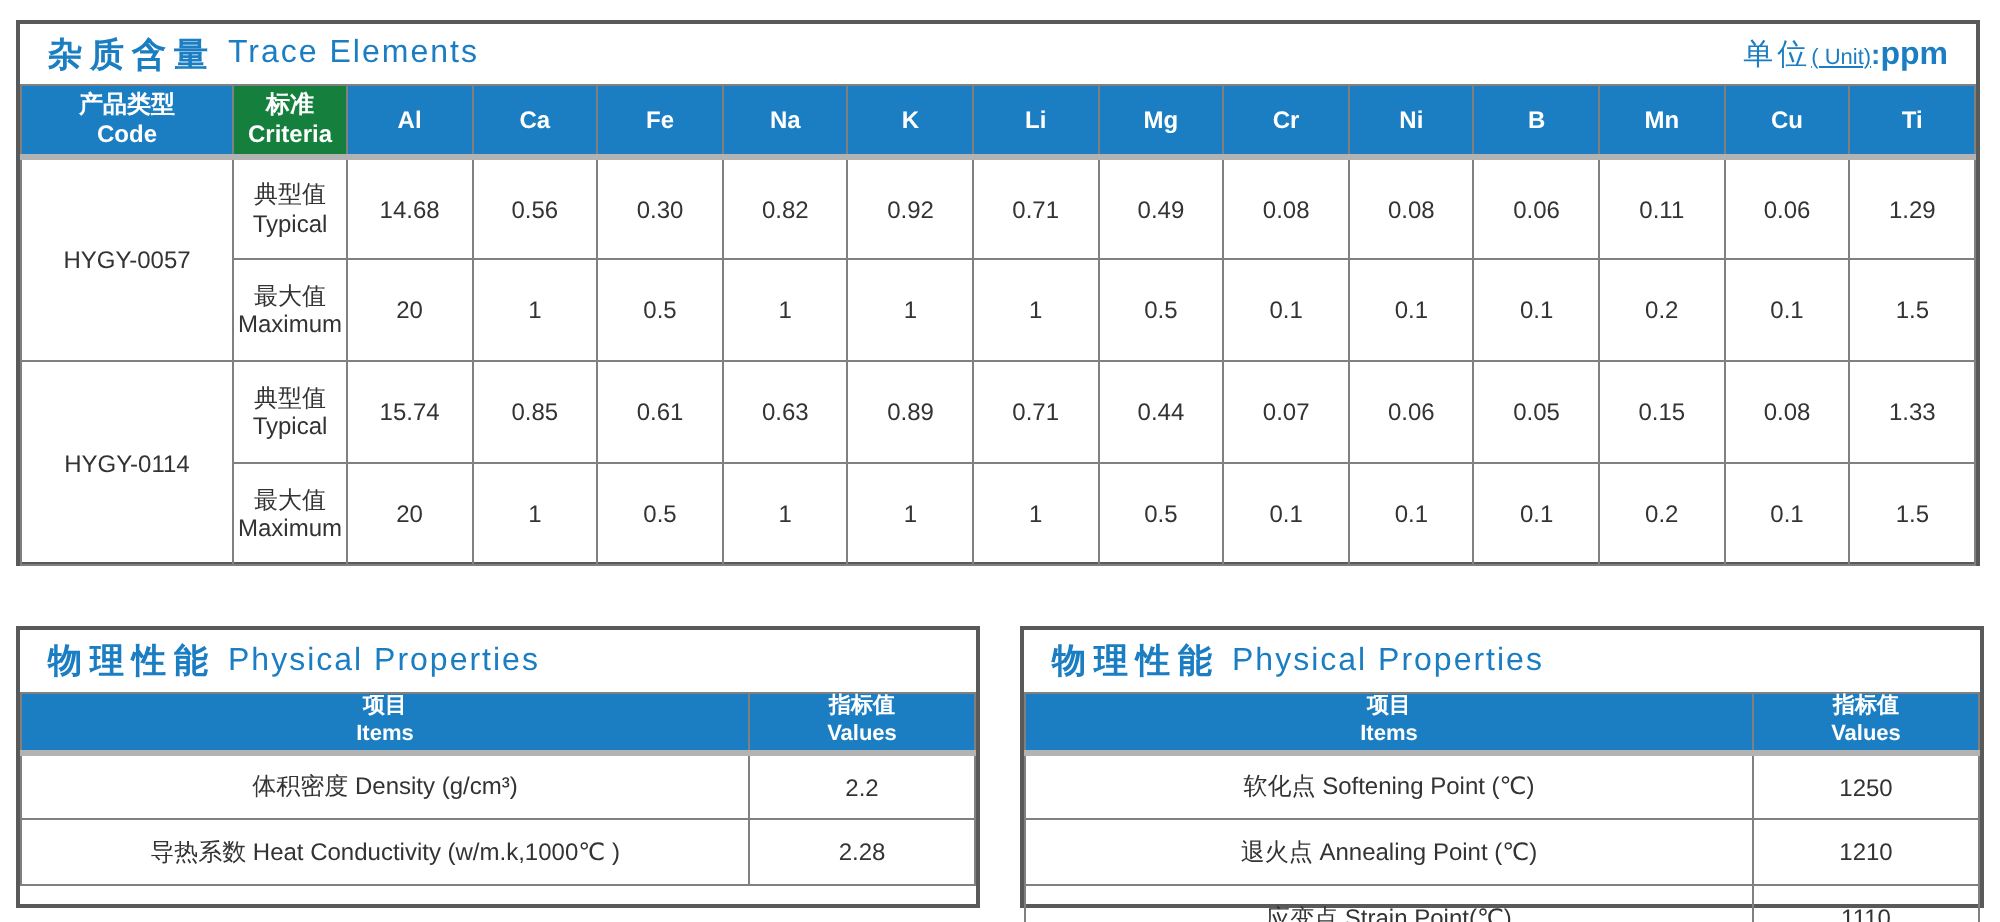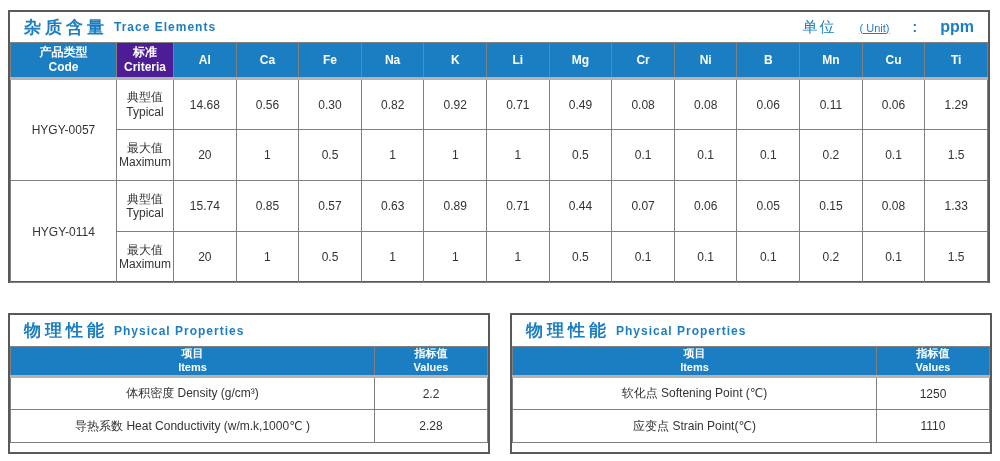--- a/index.html
+++ b/index.html
@@ -7,32 +7,32 @@
     width:1000px;height:461px;position:relative;background:#ffffff;
     font-family:"Liberation Sans","DejaVu Sans",sans-serif;color:#333;
   }
   .panel{position:absolute;background:#fff;border:2px solid #595959;box-sizing:border-box;}
   .panel-trace{left:8px;top:10px;width:982px;height:273px;}
   .panel-phys-left{left:8px;top:313px;width:482px;height:141px;}
   .panel-phys-right{left:510px;top:313px;width:482px;height:141px;}
 
   .title-band{display:flex;align-items:center;height:30px;padding:0 14px;box-sizing:border-box;}
   .zh-title{color:#1b7ec2;font-size:17px;font-weight:bold;letter-spacing:4px;white-space:nowrap;}
-  .en-title{color:#1b7ec2;font-size:12px;font-weight:bold;letter-spacing:1px;margin-left:6px;white-space:nowrap;}
-  .unit-wrap{margin-left:auto;display:flex;align-items:baseline;color:#1b7ec2;gap:23px;}
+  .en-title{color:#1b7ec2;font-size:16px;font-weight:normal;letter-spacing:1px;margin-left:6px;white-space:nowrap;}
+  .unit-wrap{margin-left:auto;display:flex;align-items:baseline;color:#1b7ec2;gap:0;}
   .unit-zh{font-size:15px;letter-spacing:2px;}
   .unit-en{font-size:11px;text-decoration:underline;}
   .unit-colon{font-size:14px;font-weight:bold;}
   .unit-val{font-size:16px;font-weight:bold;}
 
   table{border-collapse:collapse;width:100%;table-layout:fixed;}
   th,td{border:1px solid #808080;text-align:center;vertical-align:middle;padding:0;}
   thead th{background:#1b7ec2;color:#fff;font-weight:600;font-size:12px;line-height:1.25;}
   thead tr{border-bottom:3px solid #b3b3b3;}
-  th.criteria-h{background:#4c1d95;}
+  th.criteria-h{background:#15803d;}
 
   .trace-grid thead tr{height:36px;}
   .trace-grid tbody tr{height:51px;}
   .trace-grid td{font-size:12px;}
   .code-cell{font-size:12px;}
   .crit-cell{font-size:12px;line-height:1.2;}
   .group-split{border-top:1px solid #6b6b6b;}
 
   .phys-grid thead tr{height:30px;}
   .phys-grid thead th{font-size:11px;line-height:1.25;}
@@ -138,21 +138,21 @@
         <td>1.5</td>
       </tr>
       <tr class="group-split">
         <td rowspan="2" class="code-cell">HYGY-0114</td>
         <td class="crit-cell">
           <span class="two-line">典型值</span>
           <span class="two-line">Typical</span>
         </td>
         <td>15.74</td>
         <td>0.85</td>
-        <td>0.57</td>
+        <td>0.61</td>
         <td>0.63</td>
         <td>0.89</td>
         <td>0.71</td>
         <td>0.44</td>
         <td>0.07</td>
         <td>0.06</td>
         <td>0.05</td>
         <td>0.15</td>
         <td>0.08</td>
         <td>1.33</td>
@@ -236,18 +236,22 @@
           <span class="two-line">Values</span>
         </th>
       </tr>
     </thead>
     <tbody>
       <tr>
         <td>软化点 Softening Point (℃)</td>
         <td>1250</td>
       </tr>
       <tr>
+        <td>退火点 Annealing Point (℃)</td>
+        <td>1210</td>
+      </tr>
+      <tr>
         <td>应变点 Strain Point(℃)</td>
         <td>1110</td>
       </tr>
     </tbody>
   </table>
 </div>
 
 </body></html>

